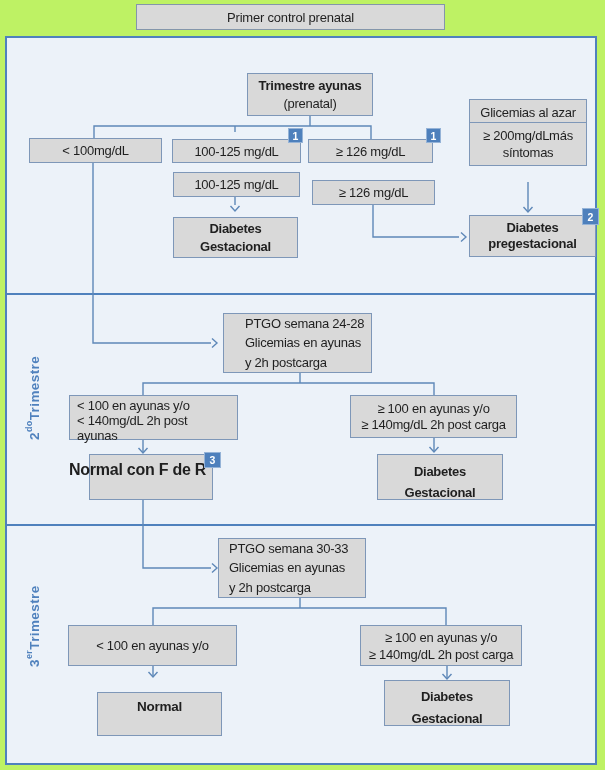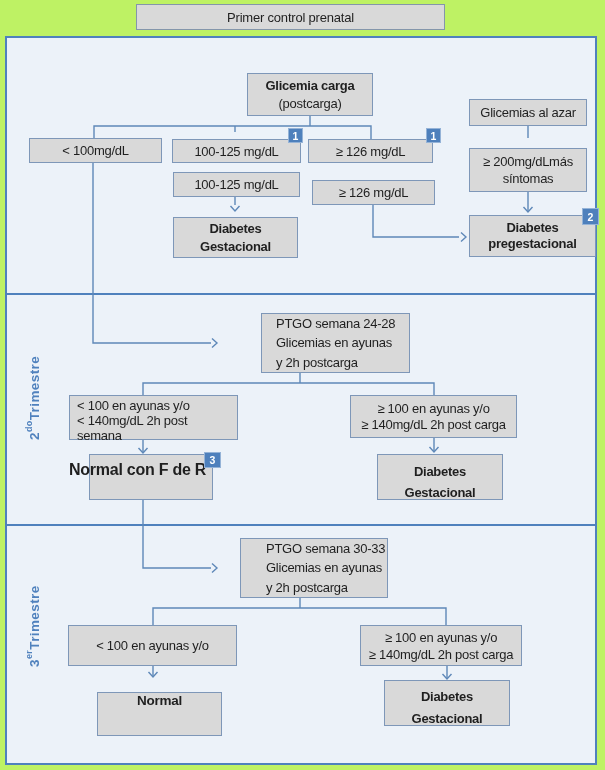--- a/index.html
+++ b/index.html
@@ -22,39 +22,39 @@
        display:flex;flex-direction:column;align-items:center;justify-content:center;
        font-size:13px;line-height:15px;letter-spacing:-0.25px;text-align:center;}
   .box.leftalign{align-items:flex-start;text-align:left;}
   .bold{font-weight:bold;}
   
   #n-ayunas{left:247px;top:73px;width:126px;height:43px;line-height:18px;}
   #n-azar{left:469px;top:99px;width:118px;height:27px;}
   #n-lt100{left:29px;top:138px;width:133px;height:25px;}
   #n-125a{left:172px;top:139px;width:129px;height:24px;}
   #n-126a{left:308px;top:139px;width:125px;height:24px;}
-  #n-200{left:469px;top:148px;width:118px;height:44px;line-height:17px;}
+  #n-200{left:469px;top:122px;width:118px;height:44px;line-height:17px;}
   #n-125b{left:173px;top:172px;width:127px;height:25px;}
   #n-126b{left:312px;top:180px;width:123px;height:25px;}
   #n-dg1{left:173px;top:217px;width:125px;height:41px;line-height:18px;font-weight:bold;}
   #n-dpg{left:469px;top:215px;width:127px;height:42px;line-height:16px;font-weight:bold;}
-  #n-ptgo24{left:223px;top:313px;width:149px;height:60px;line-height:19.5px;padding-left:14px;margin-left:38px;}
+  #n-ptgo24{left:223px;top:313px;width:149px;height:60px;line-height:19.5px;padding-left:21px;}
   #n-c2l{left:69px;top:395px;width:169px;height:45px;line-height:15px;justify-content:flex-start;
          padding:2px 0 0 7px;overflow:visible;}
   #n-c2r{left:350px;top:395px;width:167px;height:43px;line-height:16px;}
   #n-nfdr{left:89px;top:454px;width:124px;height:46px;}
   #n-nfdr .overflow-label{position:absolute;left:-21px;top:7px;white-space:nowrap;font-weight:bold;
          font-size:16px;}
   #n-dg2{left:377px;top:454px;width:126px;height:46px;line-height:21px;font-weight:bold;
          justify-content:flex-start;padding-top:6px;}
-  #n-ptgo30{left:240px;top:538px;width:148px;height:60px;line-height:19.5px;padding-left:25px;}
+  #n-ptgo30{left:218px;top:538px;width:148px;height:60px;line-height:19.5px;padding-left:10px;}
   #n-c3l{left:68px;top:625px;width:169px;height:41px;line-height:17px;}
   #n-c3r{left:360px;top:625px;width:162px;height:41px;line-height:17px;}
   #n-normal{left:97px;top:692px;width:125px;height:44px;font-weight:bold;
-         justify-content:flex-start;font-size:13.5px;}
+         justify-content:flex-start;padding-top:6px;font-size:13.5px;}
   #n-dg3{left:384px;top:680px;width:126px;height:46px;line-height:22px;font-weight:bold;
          justify-content:flex-start;padding-top:5px;}
   
   .badge{position:absolute;background:#4e80bc;border:1px solid #95b3d7;box-sizing:border-box;
          color:#ffffff;font-size:10.5px;font-weight:bold;display:flex;align-items:center;
          justify-content:center;}
   #badge-1a{left:288px;top:128px;width:15px;height:15px;}
   #badge-1b{left:426px;top:128px;width:15px;height:15px;}
   #badge-2{left:582px;top:208px;width:17px;height:17px;}
   #badge-3{left:204px;top:452px;width:17px;height:16px;}
@@ -102,22 +102,22 @@
     <polyline points="212,563.5 217,568 212,572.5"></polyline>
     <path d="M300,598 V608"></path>
     <path d="M153,625 V608 H446 V625"></path>
     <path d="M153,666 V676"></path>
     <polyline points="148.5,672 153,677 157.5,672"></polyline>
     <path d="M447,666 V678"></path>
     <polyline points="442.5,674 447,679 451.5,674"></polyline>
   </svg>
 
   <div id="n-ayunas" class="box">
-    <span class="bold">Glicemia carga</span>
-    <span>(postcarga)</span>
+    <span class="bold">Trimestre ayunas</span>
+    <span>(prenatal)</span>
   </div>
   <div id="n-azar" class="box">
     <span>Glicemias al azar</span>
   </div>
   <div id="n-lt100" class="box">
     <span>&lt; 100mg/dL</span>
   </div>
   <div id="n-125a" class="box">
     <span>100-125 mg/dL</span>
   </div>
@@ -144,21 +144,21 @@
   </div>
 
   <div id="n-ptgo24" class="box leftalign">
     <span>PTGO semana 24-28</span>
     <span>Glicemias en ayunas</span>
     <span>y 2h postcarga</span>
   </div>
   <div id="n-c2l" class="box leftalign">
     <span>&lt; 100  en ayunas y/o</span>
     <span>&lt; 140mg/dL 2h post</span>
-    <span>semana</span>
+    <span>ayunas</span>
   </div>
   <div id="n-c2r" class="box">
     <span>≥ 100 en ayunas y/o</span>
     <span>≥ 140mg/dL 2h post carga</span>
   </div>
   <div id="n-nfdr" class="box">
     <span class="overflow-label">Normal con F de R</span>
   </div>
   <div id="n-dg2" class="box">
     <span>Diabetes</span>

